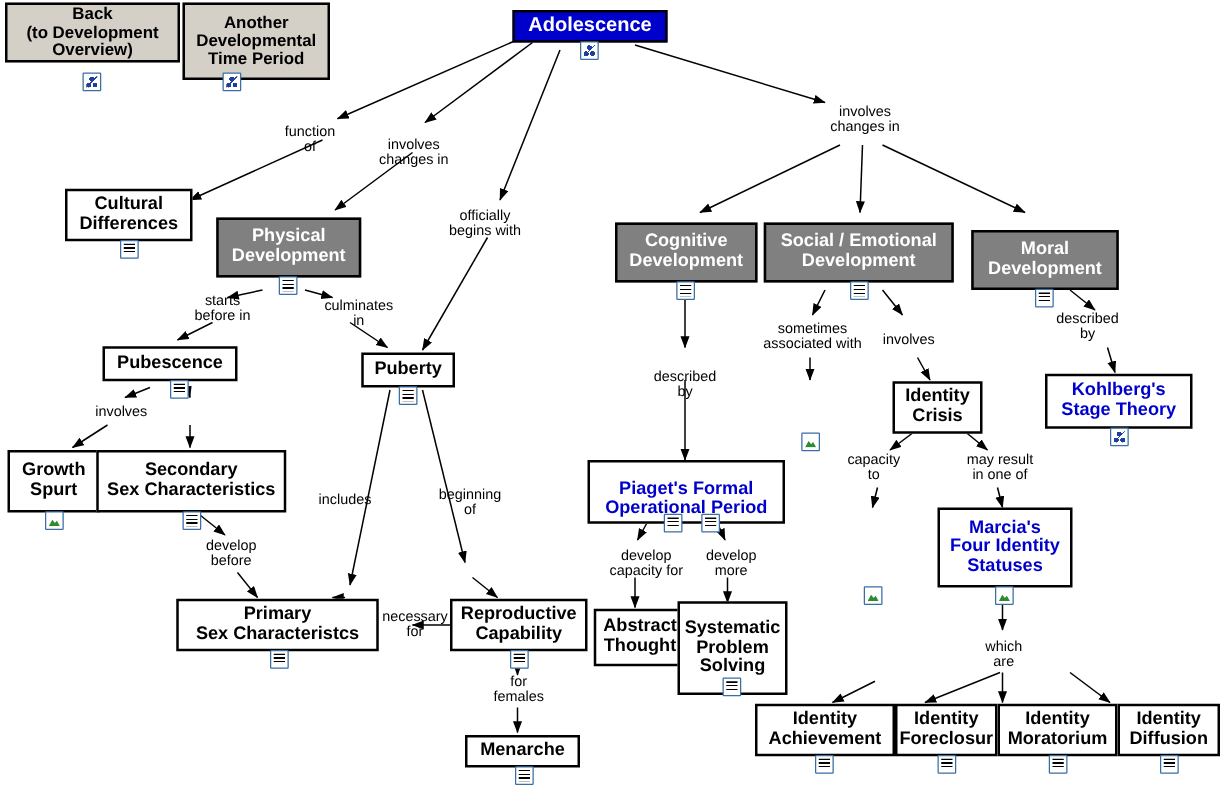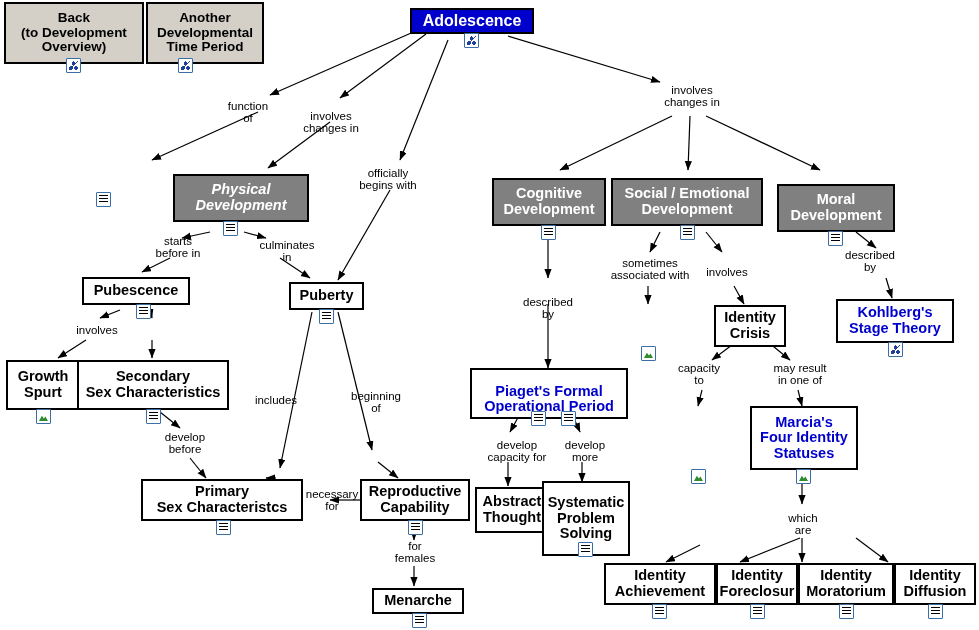--- a/index.html
+++ b/index.html
@@ -181,42 +181,46 @@
       <path d="M886,278 L892,298"></path>
 
       <path d="M802,478 L802,504"></path>
       <path d="M800,538 L740,562"></path>
       <path d="M802,538 L802,562"></path>
       <path d="M700,545 L666,562"></path>
       <path d="M856,538 L888,562"></path>
     </g>
   </svg>
 
-  <div class="node plainbox" style="left:4px; top:2px; width:140px; height:62px;">
+  <div class="node plainbox" style="left:4px; top:2px; width:140px; height:48px;">
     <span>Back
 (to Development
 Overview)</span>
   </div>
   <span class="ico map" style="left:66px; top:58px;"></span>
 
   <div class="node plainbox" style="left:146px; top:2px; width:118px; height:62px;">
     <span>Another
 Developmental
 Time Period</span>
   </div>
   <span class="ico map" style="left:178px; top:58px;"></span>
 
   <div class="node blue" style="left:410px; top:8px; width:124px; height:26px; font-size:16px;">
     <span>Adolescence</span>
   </div>
   <span class="ico map" style="left:464px; top:33px;"></span>
 
+  <div class="node" style="left:52px; top:151px; width:102px; height:42px;">
+    <span>Cultural
+Differences</span>
+  </div>
   <span class="ico" style="left:96px; top:192px;"></span>
 
-  <div class="node gray" style="left:173px; top:174px; width:136px; height:48px;font-style:italic;">
+  <div class="node gray" style="left:173px; top:174px; width:116px; height:48px;">
     <span>Physical
 Development</span>
   </div>
   <span class="ico" style="left:223px; top:221px;"></span>
 
   <div class="node" style="left:82px; top:277px; width:108px; height:28px;">
     <span>Pubescence</span>
   </div>
   <span class="ico" style="left:136px; top:304px;"></span>
 

